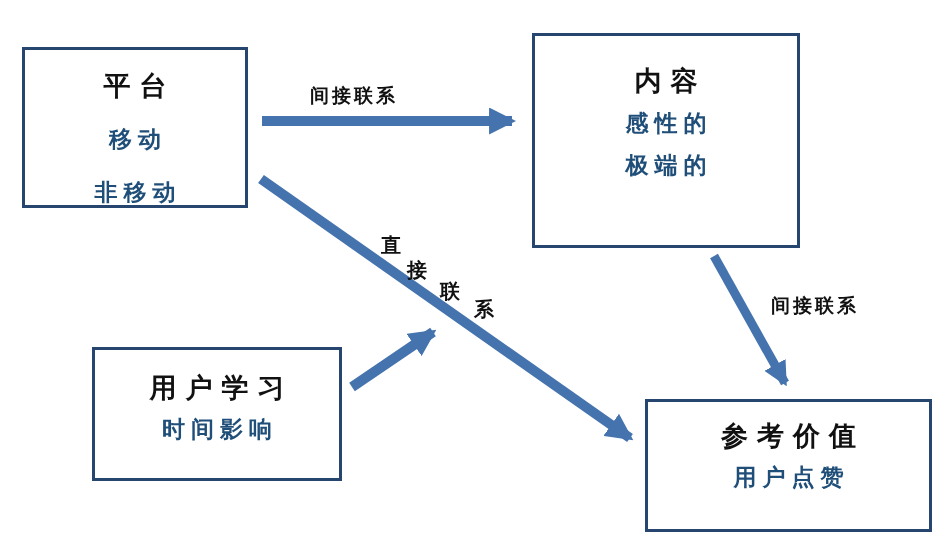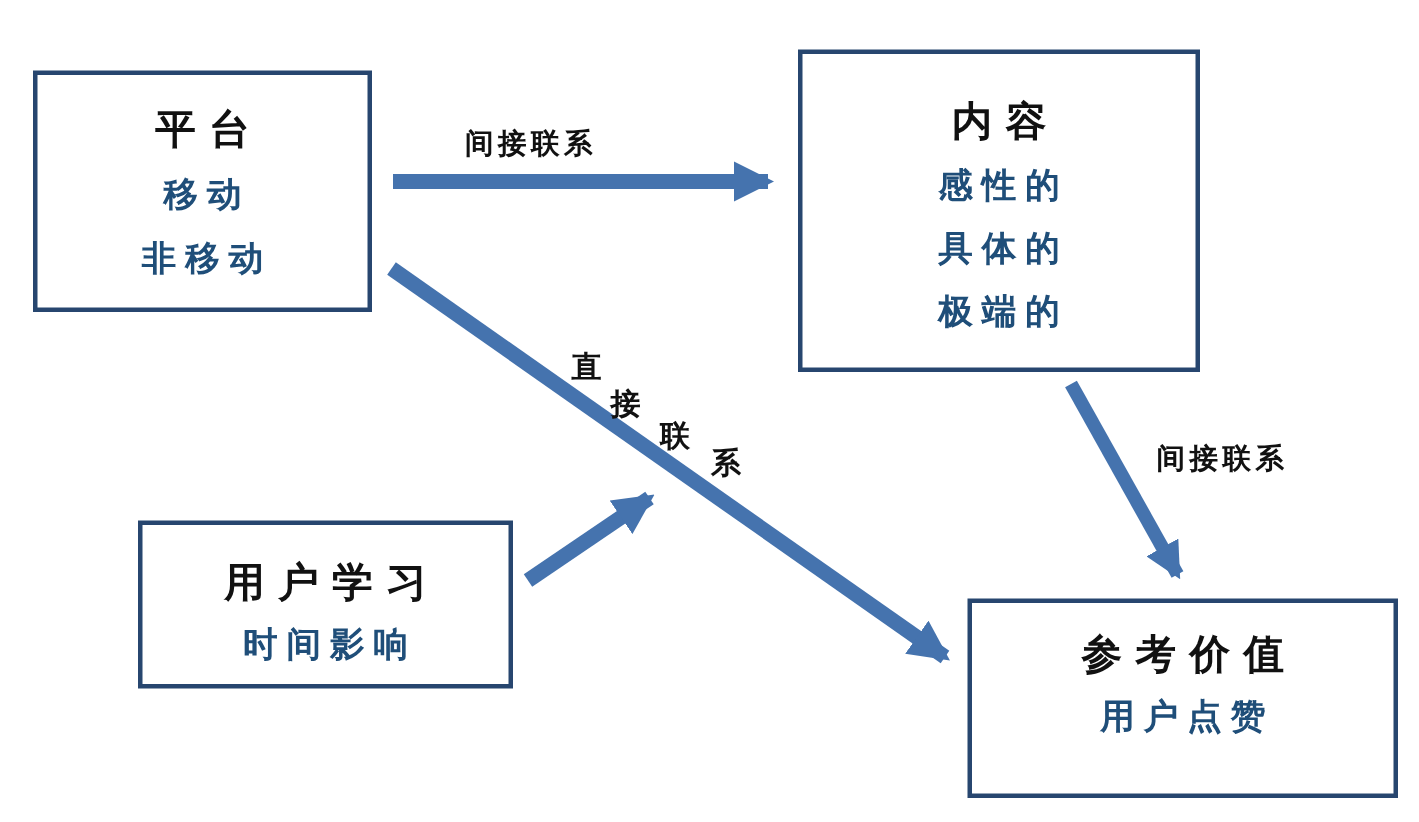--- a/index.html
+++ b/index.html
@@ -38,23 +38,23 @@
   }
   .box .subline{
     font-size:23px;
     font-weight:bold;
     color:var(--accent);
     letter-spacing:6px;
     margin-right:-6px;
     line-height:31px;
     white-space:nowrap;
   }
-  #box-platform{left:22px;top:47px;width:226px;height:161px;padding-top:20px;gap:12px;}
+  #box-platform{left:22px;top:47px;width:226px;height:161px;padding-top:20px;gap:22px;}
   #box-content{left:532px;top:33px;width:268px;height:215px;padding-top:29px;gap:11px;}
-  #box-user-learning{left:92px;top:347px;width:250px;height:112px;padding-top:22px;gap:10px;}
+  #box-user-learning{left:92px;top:347px;width:250px;height:134px;padding-top:22px;gap:10px;}
   #box-reference-value{left:645px;top:399px;width:287px;height:133px;padding-top:18px;gap:10px;}
 
   .arrow-layer{
     position:absolute;left:0;top:0;width:946px;height:548px;
     z-index:1;pointer-events:none;
   }
   .arrow-label{
     position:absolute;
     font-size:19px;
     font-weight:bold;
@@ -97,21 +97,20 @@
 
   <div class="box" id="box-platform">
     <span class="title">平台</span>
     <span class="subline">移动</span>
     <span class="subline">非移动</span>
   </div>
 
   <div class="box" id="box-content">
     <span class="title">内容</span>
     <span class="subline">感性的</span>
-    <span class="subline">具体的</span>
     <span class="subline">极端的</span>
   </div>
 
   <div class="box" id="box-user-learning">
     <span class="title">用户学习</span>
     <span class="subline">时间影响</span>
   </div>
 
   <div class="box" id="box-reference-value">
     <span class="title">参考价值</span>

